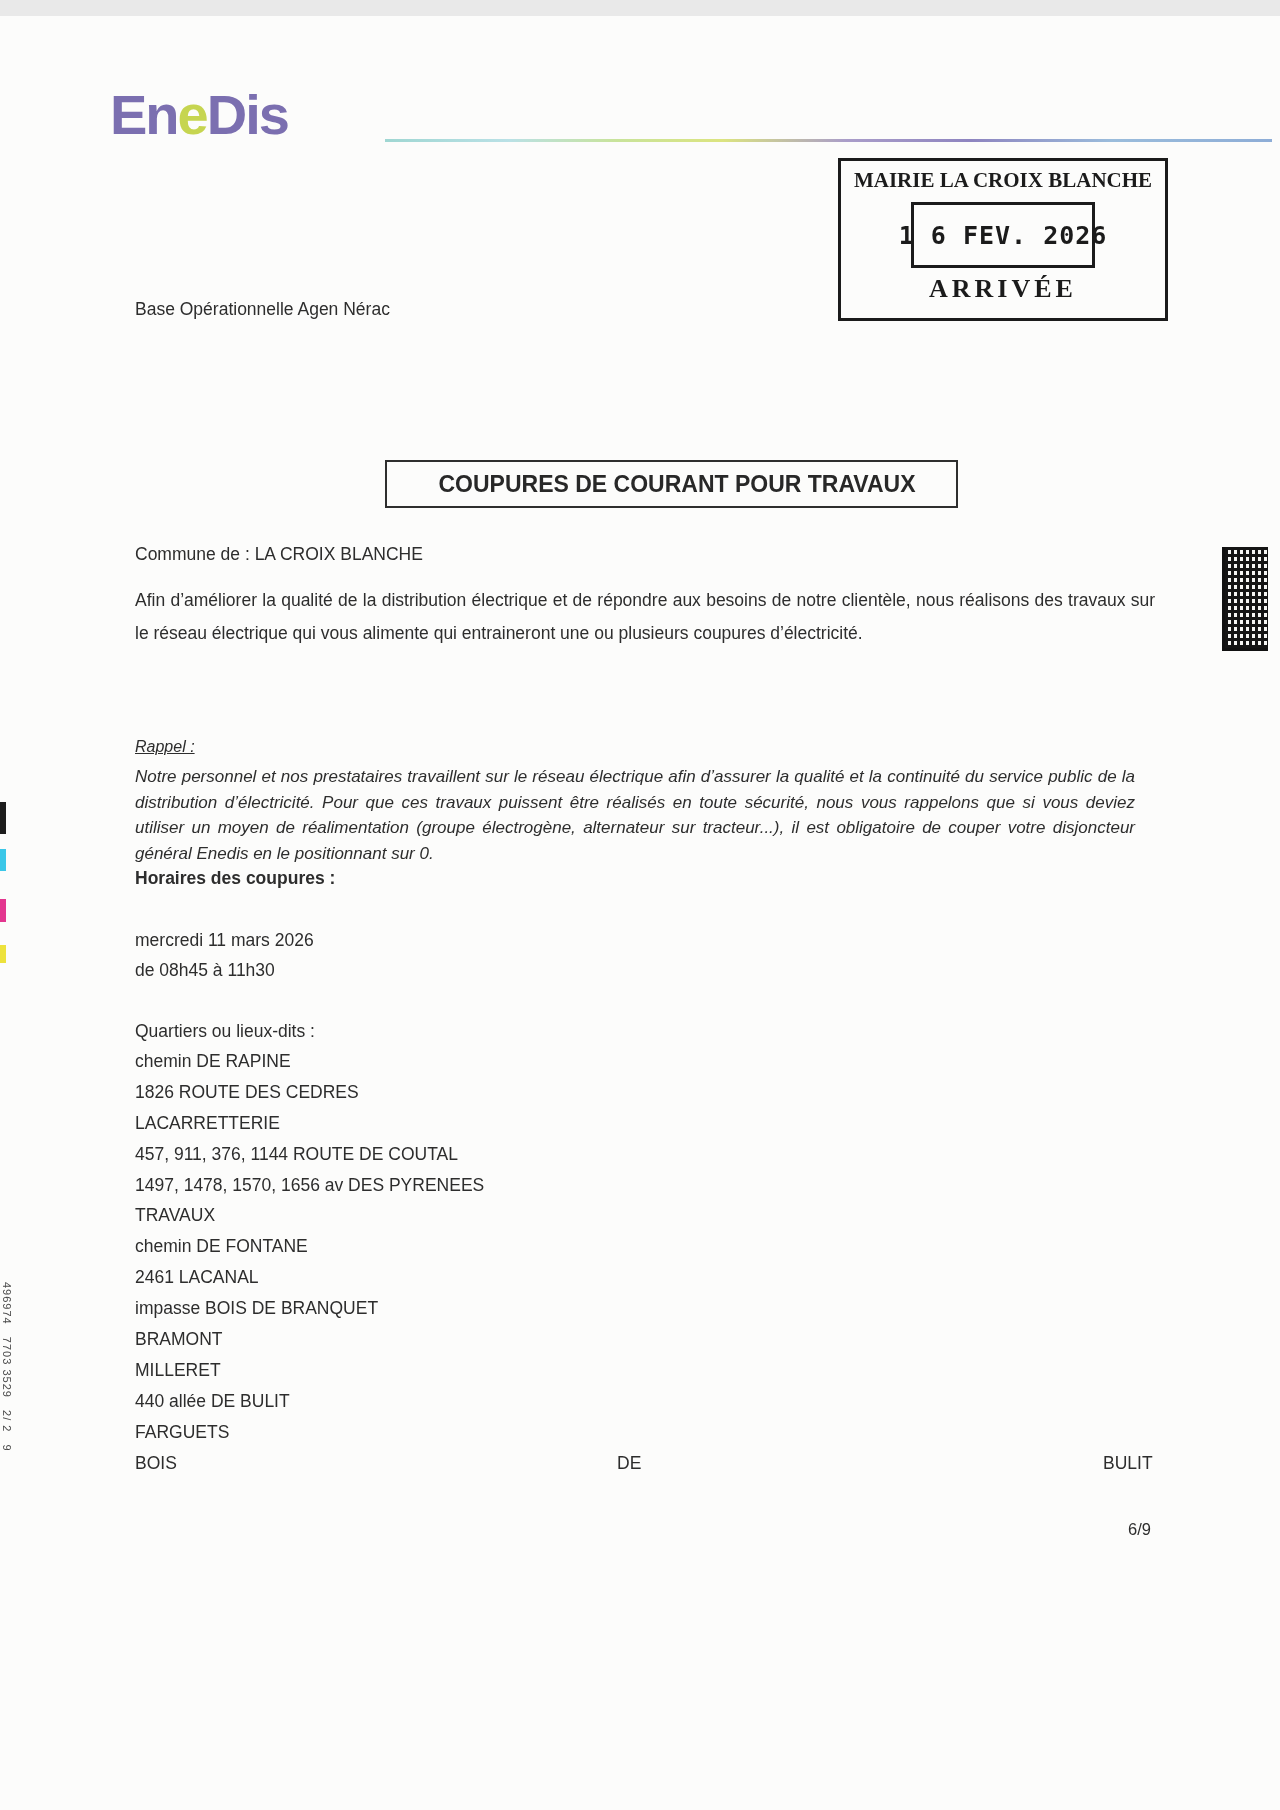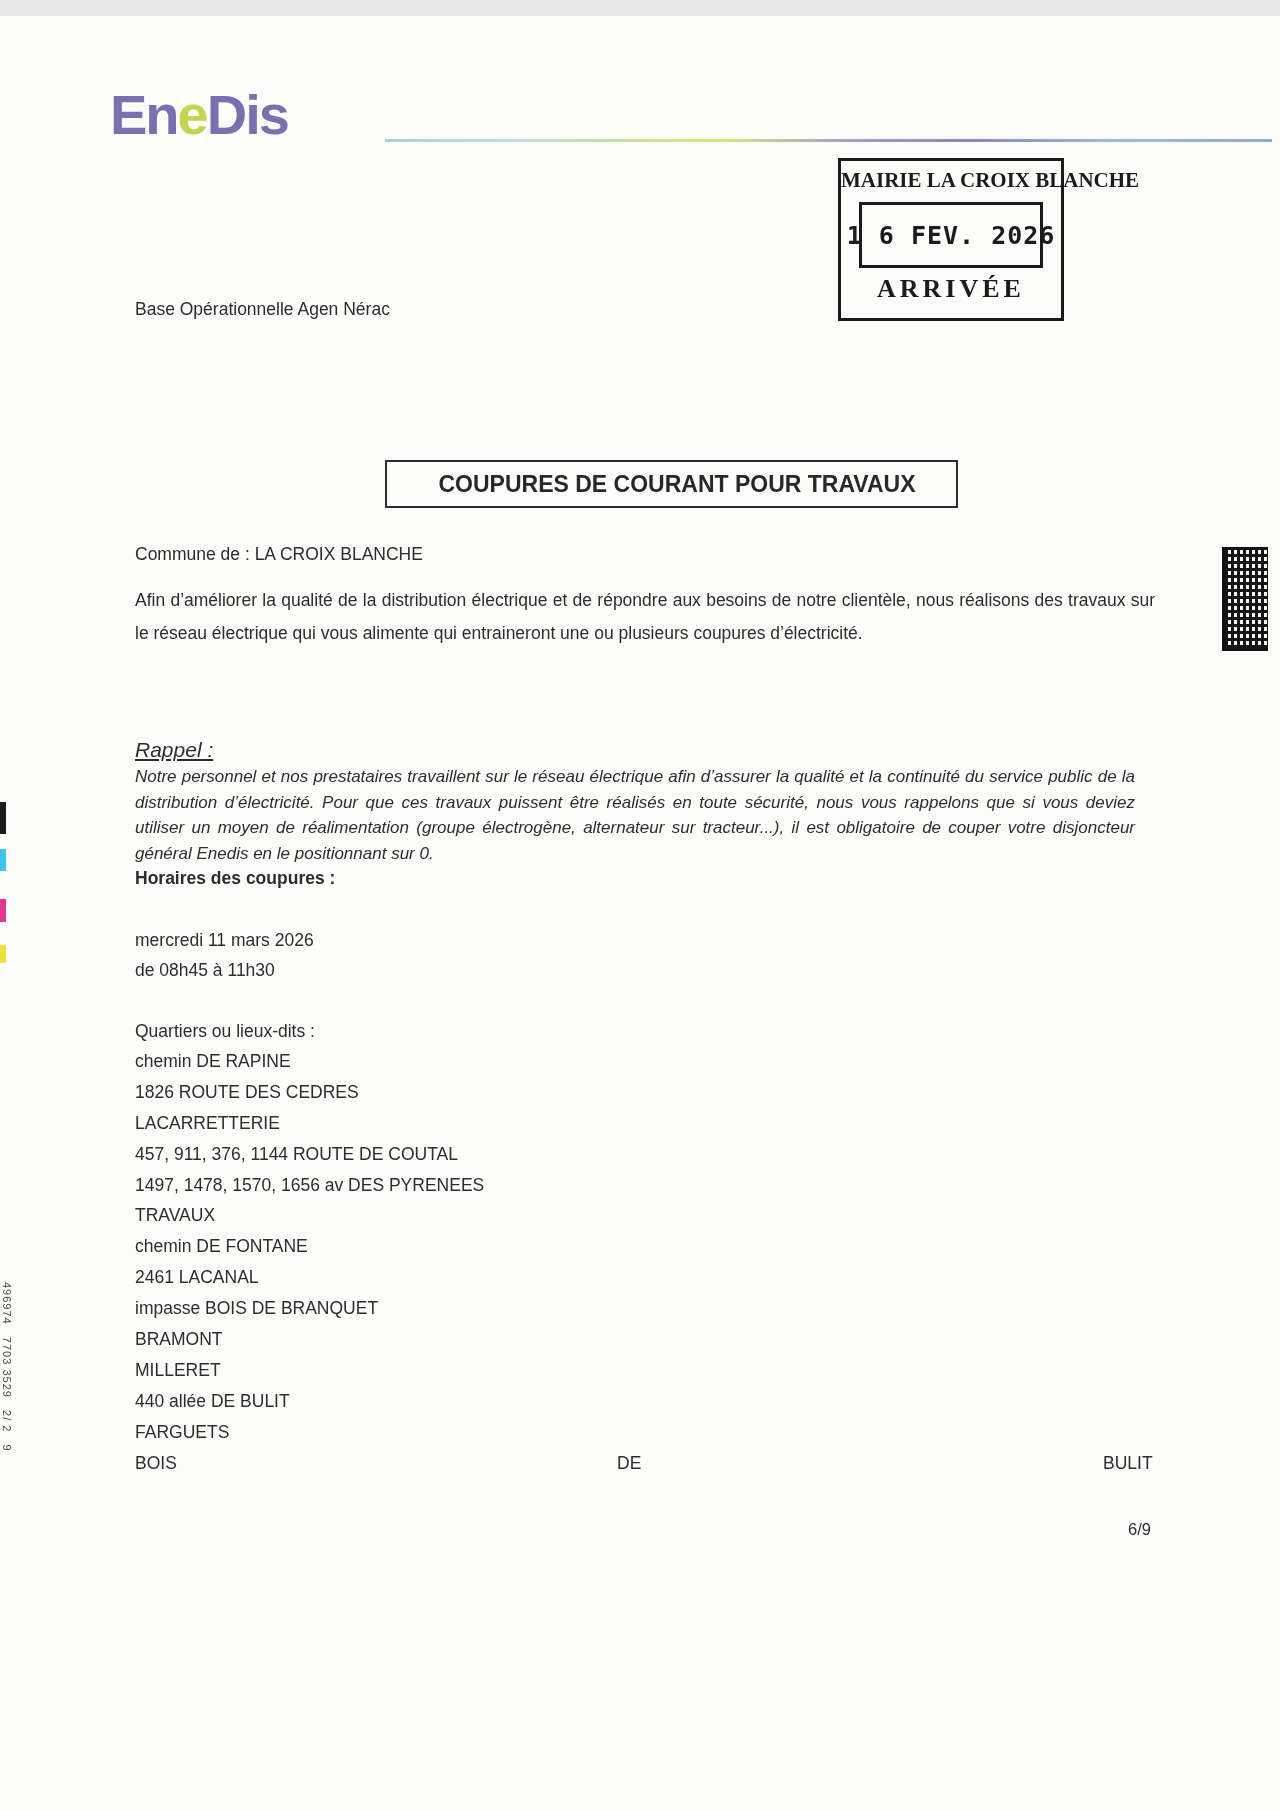--- a/index.html
+++ b/index.html
@@ -15,21 +15,21 @@
     font-weight:800; font-size:56px; letter-spacing:-2px; line-height:58px;
     font-family:"Liberation Sans", sans-serif;
   }
   .brandline {
     position:absolute; left:385px; top:123px; width:887px; height:3px;
     background:linear-gradient(90deg,#8fd0cb 0%,#aedce2 14%,#bfdf8a 26%,#d6e06a 38%,#9b8cc0 52%,#7a6fb5 66%,#89b1d6 82%,#7a9fd0 100%);
     opacity:.85;
   }
   
   .stamp {
-    position:absolute; left:838px; top:142px; width:226px; height:163px;
+    position:absolute; left:838px; top:142px; width:330px; height:163px;
     border:3px solid #1b1b1b; color:#1b1b1b; text-align:center;
   }
   .stamp-title {
     margin-top:7px; font-family:"Liberation Serif", serif; font-weight:bold;
     font-size:21px; letter-spacing:0px; white-space:nowrap;
   }
   .stamp-datebox {
     margin:9px auto 0 auto; width:184px; height:66px; border:3px solid #1b1b1b;
     display:flex; align-items:center; justify-content:center;
   }
@@ -54,21 +54,21 @@
     display:flex; align-items:center; justify-content:center;
     font-weight:bold; font-size:23px; color:#282828;padding-left:11px;
   }
   
   .abs { position:absolute; }
   .baseline-line { left:135px; top:283px; font-size:17.5px; }
   .commune { left:135px; top:528px; font-size:17.5px; }
   .para { left:135px; width:1020px; font-size:17.5px; line-height:33px; text-align:justify; }
   .para1 { top:568px; }
   .para2 { top:645px; }
-  .rappel-label { left:135px; top:722px; font-size:21px; font-style:italic; text-decoration:underline; }
+  .rappel-label { left:135px; top:722px; font-size:16px; font-style:italic; text-decoration:underline; }
   .rappel-text {
     left:135px; top:748px; width:1000px; font-size:17px; font-style:italic;
     line-height:25.5px; text-align:justify;
   }
   .horaires { left:135px; top:852px; font-size:17.5px; font-weight:bold; }
   .dateline { left:135px; top:914px; font-size:17.5px; }
   .timeline { left:135px; top:944px; font-size:17.5px; }
   .quartiers-label { left:135px; top:1005px; font-size:17.5px; }
   .quartiers { position:absolute; left:135px; top:1035px; list-style:none; }
   .quartiers li { height:30.9px; font-size:17.5px; }

